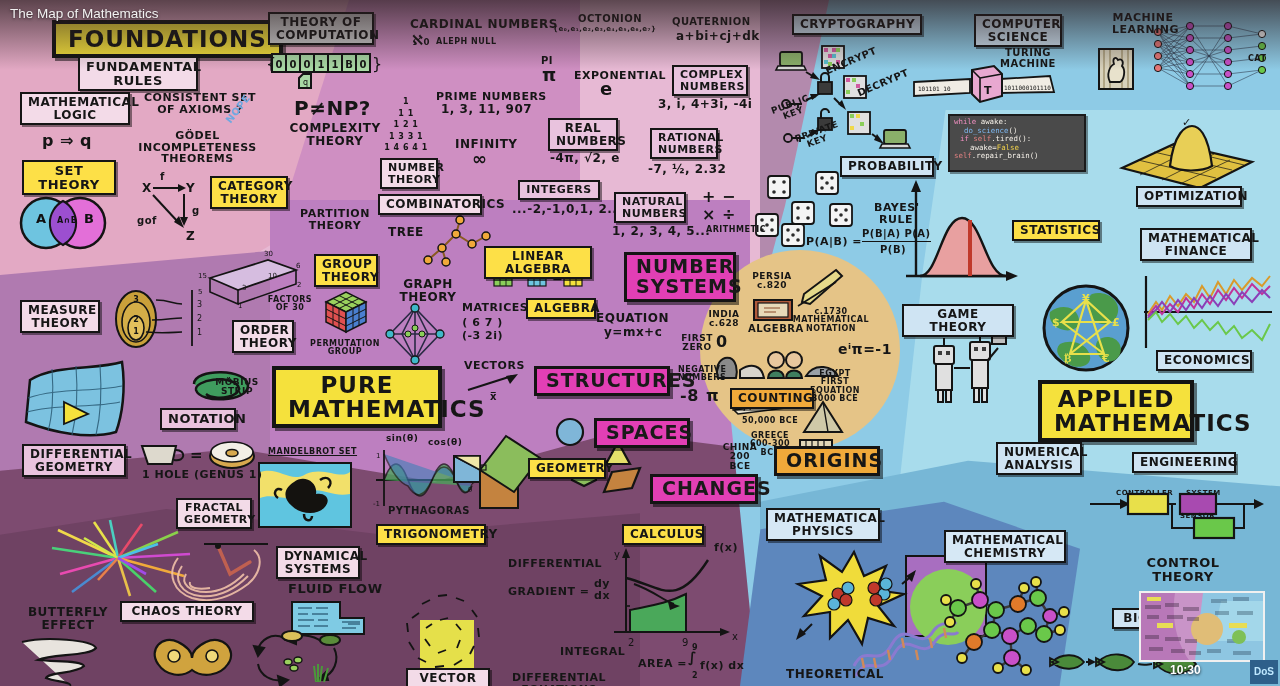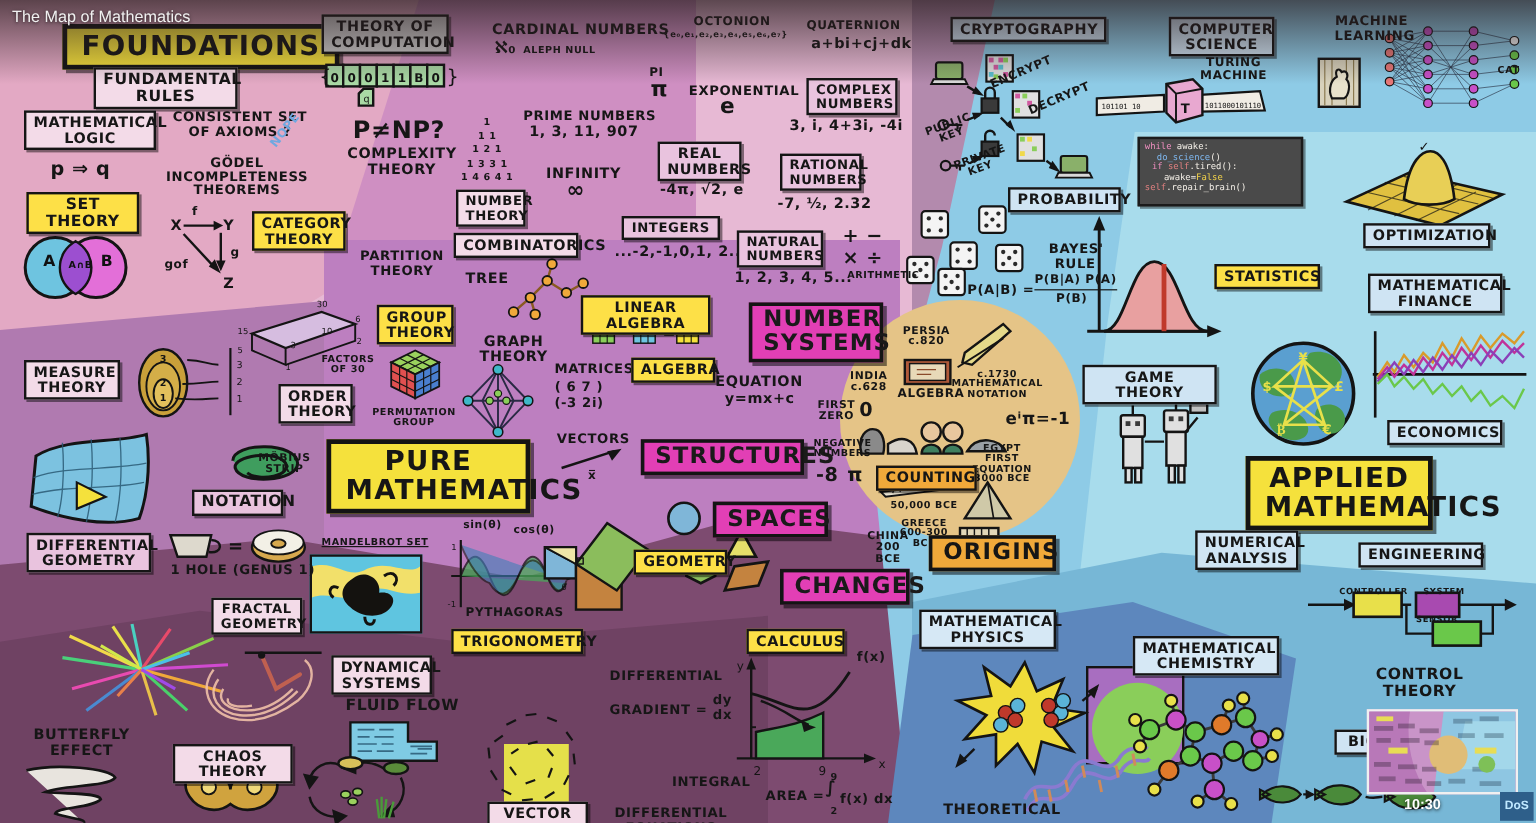--- a/index.html
+++ b/index.html
@@ -650,21 +650,21 @@
   <div class="doodle" style="left:290px; top:598px;">
     <svg width="76" height="38" viewBox="0 0 76 38">
       <path d="M2 4 L50 4 L50 20 L74 20 L74 36 L2 36 Z" fill="#7fcbe4" stroke="#141414" stroke-width="2"></path>
       <g stroke="#2a5a74" stroke-width="1.4" fill="none" opacity="0.85">
         <path d="M8 10 h14 M26 10 h12 M8 16 h10 M22 16 h16 M8 22 h16 M28 22 h10 M8 28 h12 M24 28 h14"></path>
         <path d="M52 24 h18 M52 30 h14 M58 26 h12"></path>
       </g>
     </svg>
   </div>
 
-  <div class="node boxed b-pinkpale fs12" style="left:120px; top:620px; width:100px;margin-left:24px;">CHAOS THEORY</div>
+  <div class="node boxed b-pinkpale fs12" style="left:120px; top:601px; width:134px;">CHAOS THEORY</div>
   <div class="node plain fs12" style="left:26px; top:606px; width:84px;">BUTTERFLY
 EFFECT</div>
 
   <div class="doodle" style="left:38px; top:518px;">
     <svg width="160" height="80" viewBox="0 0 160 80">
       <g stroke-width="2.6" fill="none">
         <path d="M80 40 L20 12" stroke="#f0d94a"></path>
           <path d="M80 40 L14 30" stroke="#4ad07a"></path>
         <path d="M80 40 L22 56" stroke="#e84ab0"></path>
           <path d="M80 40 L34 74" stroke="#4a8ad0"></path>

